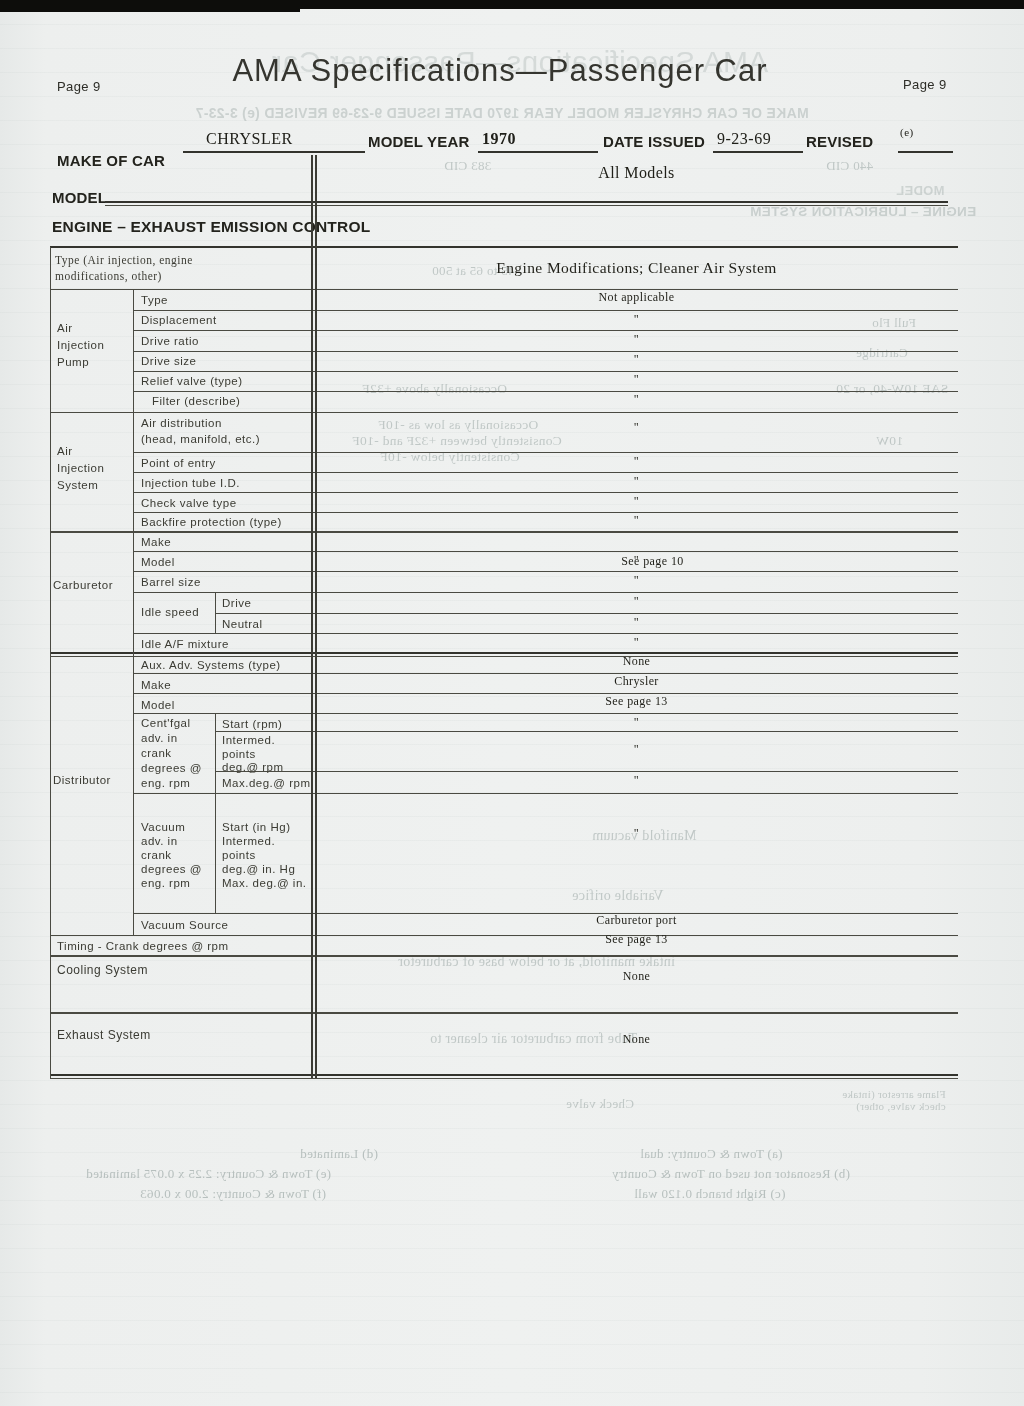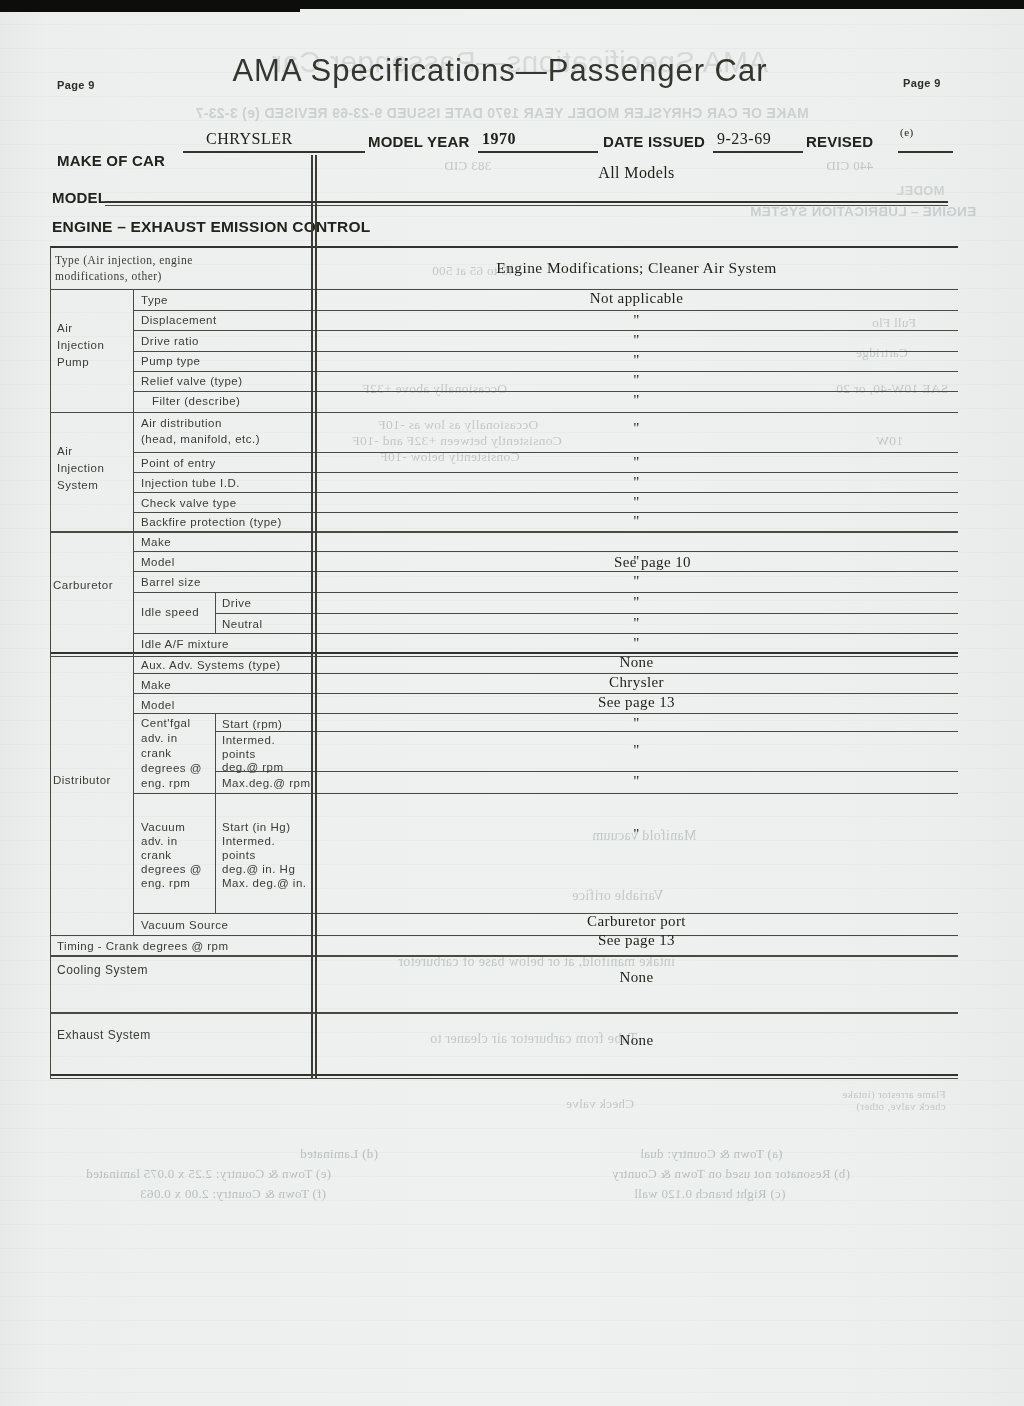--- a/index.html
+++ b/index.html
@@ -9,26 +9,26 @@
     background:
       repeating-linear-gradient(180deg, rgba(150,165,163,0.07) 0 1px, rgba(0,0,0,0) 1px 24px),
       linear-gradient(90deg,#e6e9e8 0,#edefee 45px,#eff1f0 50%,#edefee 90%,#e8ebea 100%);
   }
   .topbar{position:absolute;left:0;top:0;width:100%;height:9px;background:#0d0d0b;}
   .topbar2{position:absolute;left:0;top:9px;width:300px;height:3px;background:#0d0d0b;}
   .hl{position:absolute;height:1px;background:#4a4a42;}
   .vl{position:absolute;width:1px;background:#4a4a42;}
   .title{position:absolute;left:0;top:53px;width:1000px;text-align:center;
     font-size:31px;color:#35352f;letter-spacing:1px;}
-  .pg{position:absolute;font-size:11px;font-weight:bold;color:#2d2d27;letter-spacing:.4px;}
+  .pg{position:absolute;font-size:13px;font-weight:normal;color:#2d2d27;letter-spacing:.4px;}
   .h{position:absolute;font-weight:bold;font-size:15px;color:#23231d;letter-spacing:.2px;white-space:nowrap;}
   .serifv{position:absolute;font-family:"Liberation Serif",serif;font-size:16px;color:#20201a;letter-spacing:.5px;white-space:nowrap;}
   .lbl{position:absolute;font-size:11.5px;letter-spacing:.5px;color:#3b3b33;line-height:16px;white-space:pre-line;}
   .val{position:absolute;left:315px;width:643px;text-align:center;
-    font-family:"Liberation Serif",serif;font-size:15px;color:#1f1f18;letter-spacing:.4px;}
+    font-family:"Liberation Serif",serif;font-size:12px;color:#1f1f18;letter-spacing:.4px;}
   .bleed{position:absolute;color:#93One9e9c;color:#93a09e;transform:scaleX(-1);white-space:pre-line;
     font-family:"Liberation Serif",serif;opacity:.5;letter-spacing:.3px;font-size:13px;}
 </style>
 </head>
 <body>
 
 <div class="sheet">
 
   <div class="topbar"></div>
   <div class="topbar2"></div>
@@ -132,21 +132,21 @@
 
   <div class="lbl" style="left:57px;top:320px;line-height:17px;">Air
 Injection
 Pump</div>
   <div class="lbl" style="left:141px;top:292px;">Type</div>
   <div class="val" style="top:290px;">Not applicable</div>
   <div class="lbl" style="left:141px;top:312px;">Displacement</div>
   <div class="val" style="top:312px;">"</div>
   <div class="lbl" style="left:141px;top:333px;">Drive ratio</div>
   <div class="val" style="top:332px;">"</div>
-  <div class="lbl" style="left:141px;top:353px;">Pump type</div>
+  <div class="lbl" style="left:141px;top:353px;">Drive size</div>
   <div class="val" style="top:352px;">"</div>
   <div class="lbl" style="left:141px;top:373px;">Relief valve (type)</div>
   <div class="val" style="top:372px;">"</div>
   <div class="lbl" style="left:152px;top:393px;">Filter (describe)</div>
   <div class="val" style="top:392px;">"</div>
 
   <div class="lbl" style="left:57px;top:443px;line-height:17px;">Air
 Injection
 System</div>
   <div class="lbl" style="left:141px;top:415px;">Air distribution

